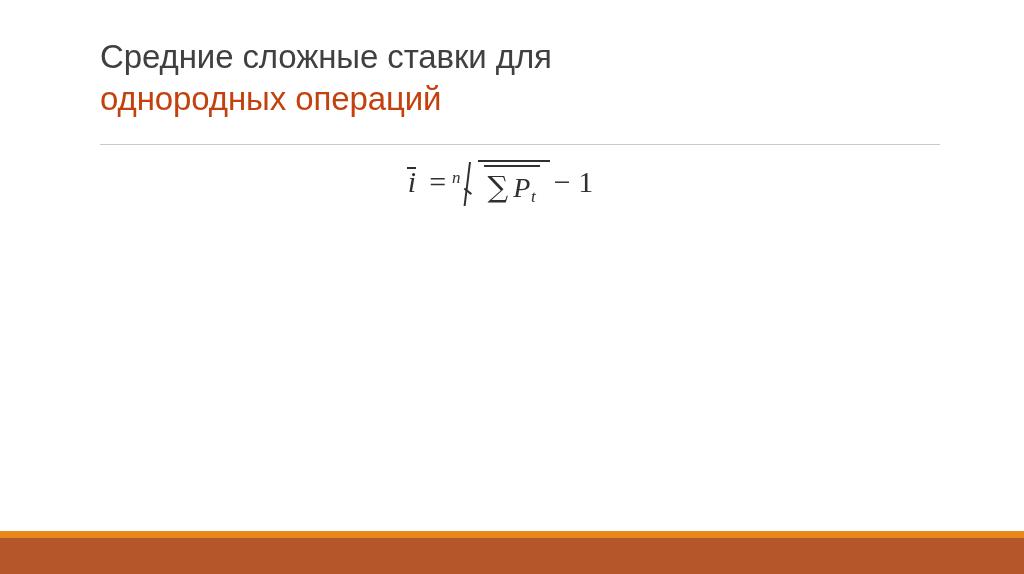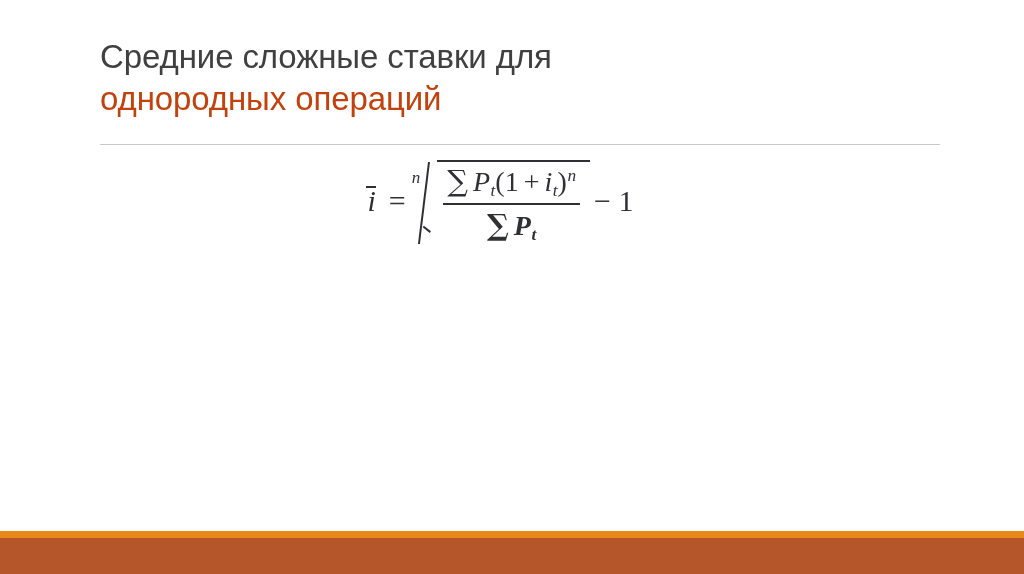--- a/index.html
+++ b/index.html
@@ -163,21 +163,21 @@
 
   .frac-num,
   .frac-den {
     font-size: 28px;
     line-height: 1.12;
     white-space: nowrap;
     padding: 0 4px;
   }
 
   .frac-num { padding-bottom: 3px; }
-  .frac-den { padding-top: 4px; font-weight: bold; }
+  .frac-den { padding-top: 4px; }
 
   .frac-bar {
     width: 100%;
     height: 1.8px;
     background: #2e3033;
   }
 
   .sum-glyph {
     font-family: "DejaVu Serif", "Liberation Serif", serif;
     font-size: 29px;
@@ -242,23 +242,20 @@
         <span class="eq-sign">=</span>
       </span>
 
       <span class="radical-index">n</span>
 
       <span class="radical">
         <span class="radical-hook"></span>
         <span class="radicand">
           <span class="frac">
 
-            <span class="frac-num">
-              <span class="sum-glyph">∑</span><span style="display:inline-block;width:5px"></span><span class="mi">P</span><span class="sub">t</span><span>(</span><span>1</span><span style="display:inline-block;width:5px"></span><span>+</span><span style="display:inline-block;width:5px"></span><span class="mi">i</span><span class="sub">t</span><span>)</span><span class="sup">n</span>
-            </span>
 
             <span class="frac-bar"></span>
 
             <span class="frac-den">
               <span class="sum-glyph">∑</span><span style="display:inline-block;width:5px"></span><span class="mi">P</span><span class="sub">t</span>
             </span>
 
           </span>
         </span>
       </span>

